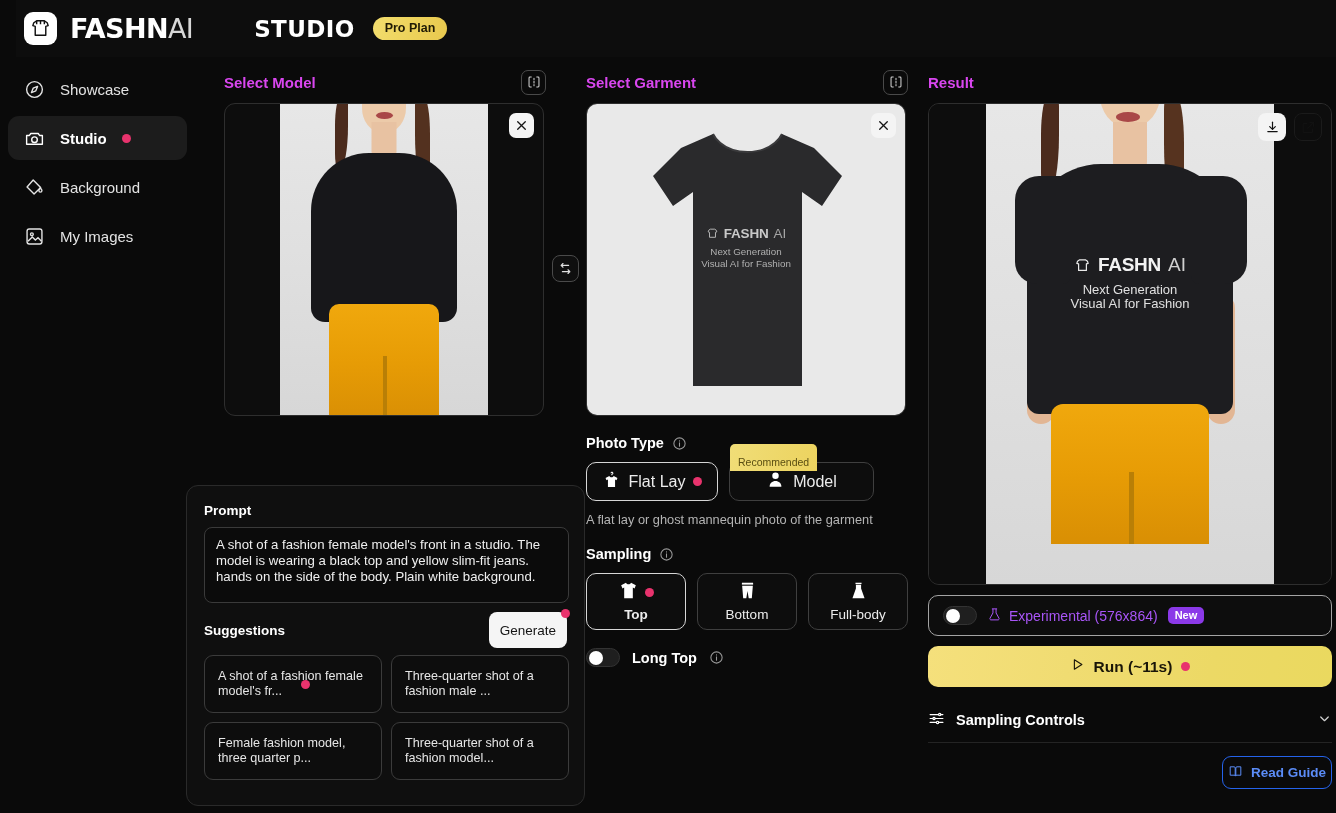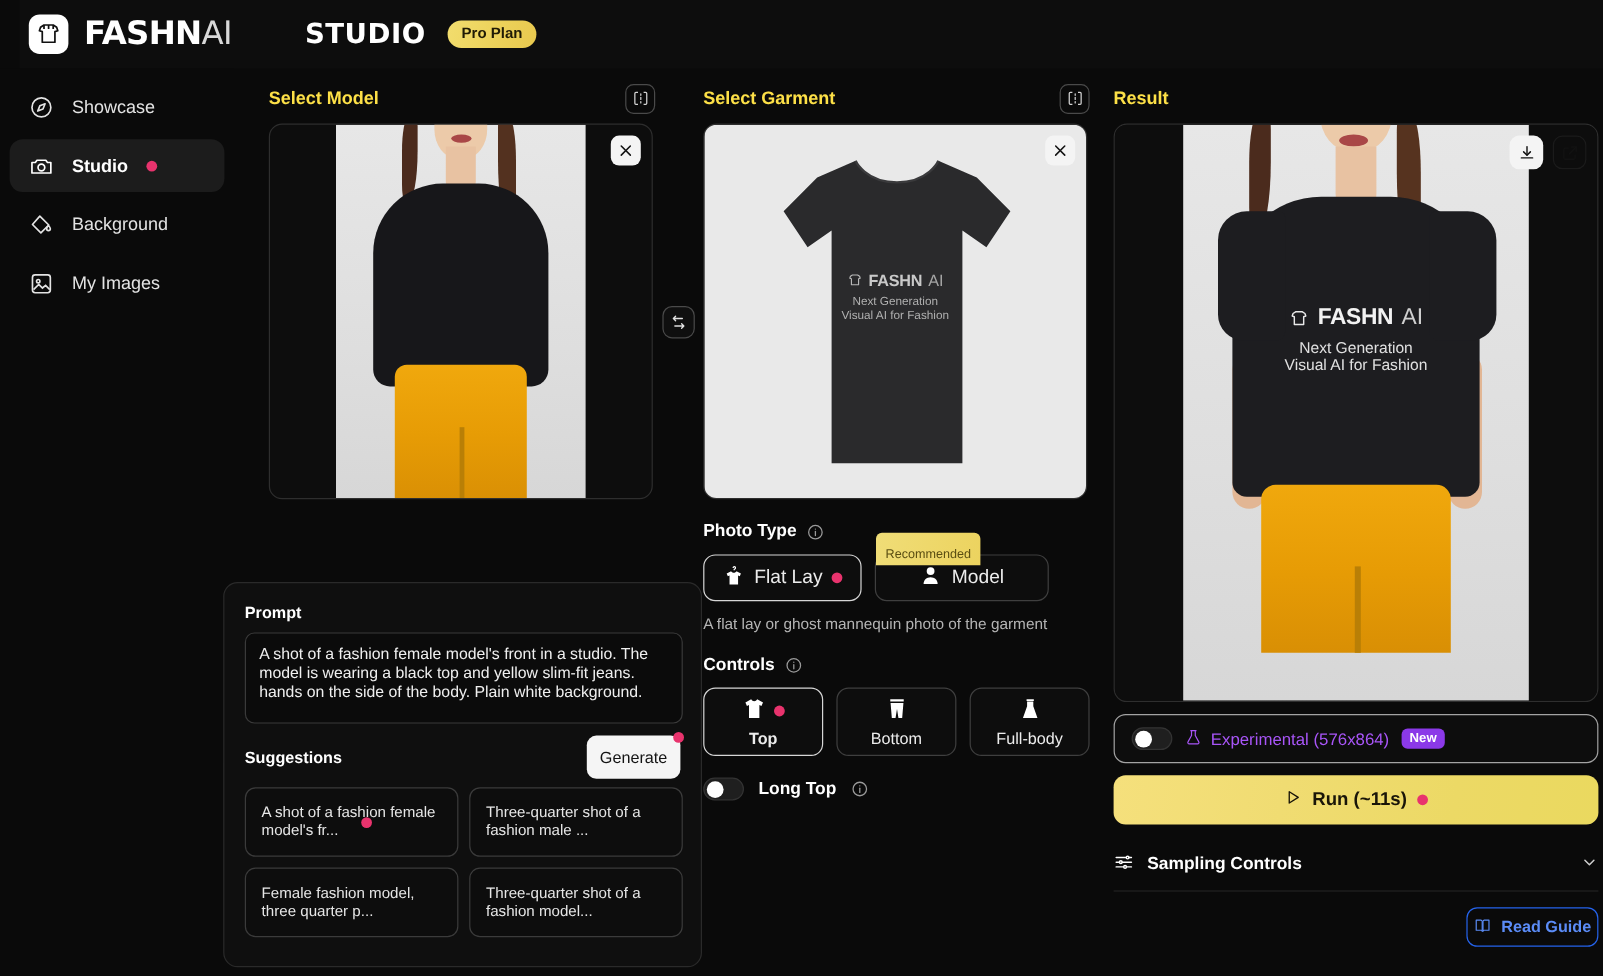--- a/index.html
+++ b/index.html
@@ -63,21 +63,21 @@
   .nav-item.active { background: #1c1c1c; color: #fff; font-weight: 600; }
   .nav-ico { width: 21px; height: 21px; display: block; flex: none; }
   .dot-pink {
     width: 9px; height: 9px; border-radius: 50%;
     background: #e8336d; display: inline-block; flex: none;
   }
 
   
   .col { position: absolute; top: 70px; }
   .col-head {
-    font-size: 15px; font-weight: 700; color: #fde047;
+    font-size: 15px; font-weight: 700; color: #d946ef;
     display: flex; align-items: center; justify-content: space-between;
     height: 24px; margin-bottom: 9px;
   }
   .frame-btn {
     width: 25px; height: 25px; border: 1px solid #4a4a4a;
     border-radius: 7px; display: flex; align-items: center; justify-content: center;
     cursor: pointer;
   }
 
   
@@ -423,21 +423,21 @@
             <path d="M4.6 21c0-4.1 3.3-7 7.4-7s7.4 2.9 7.4 7z"></path>
           </svg>
         </span>
         <span>Model</span>
       </div>
     </div>
 
     <div class="helper" style="margin-top:11px;">A flat lay or ghost mannequin photo of the garment</div>
 
     <div class="sec-title" style="margin-top:19px;">
-      <span>Controls</span>
+      <span>Sampling</span>
       <span class="info-ico">
         <svg width="15" height="15" viewBox="0 0 24 24" fill="none" stroke="#9a9a9a" stroke-width="1.7">
           <circle cx="12" cy="12" r="9"></circle>
             <path d="M12 11v5.5" stroke-linecap="round"></path>
             <circle cx="12" cy="7.8" r="0.9" fill="#9a9a9a" stroke="none"></circle>
         </svg>
       </span>
     </div>
 
     <div class="seg-row" style="margin-top:11px;">

